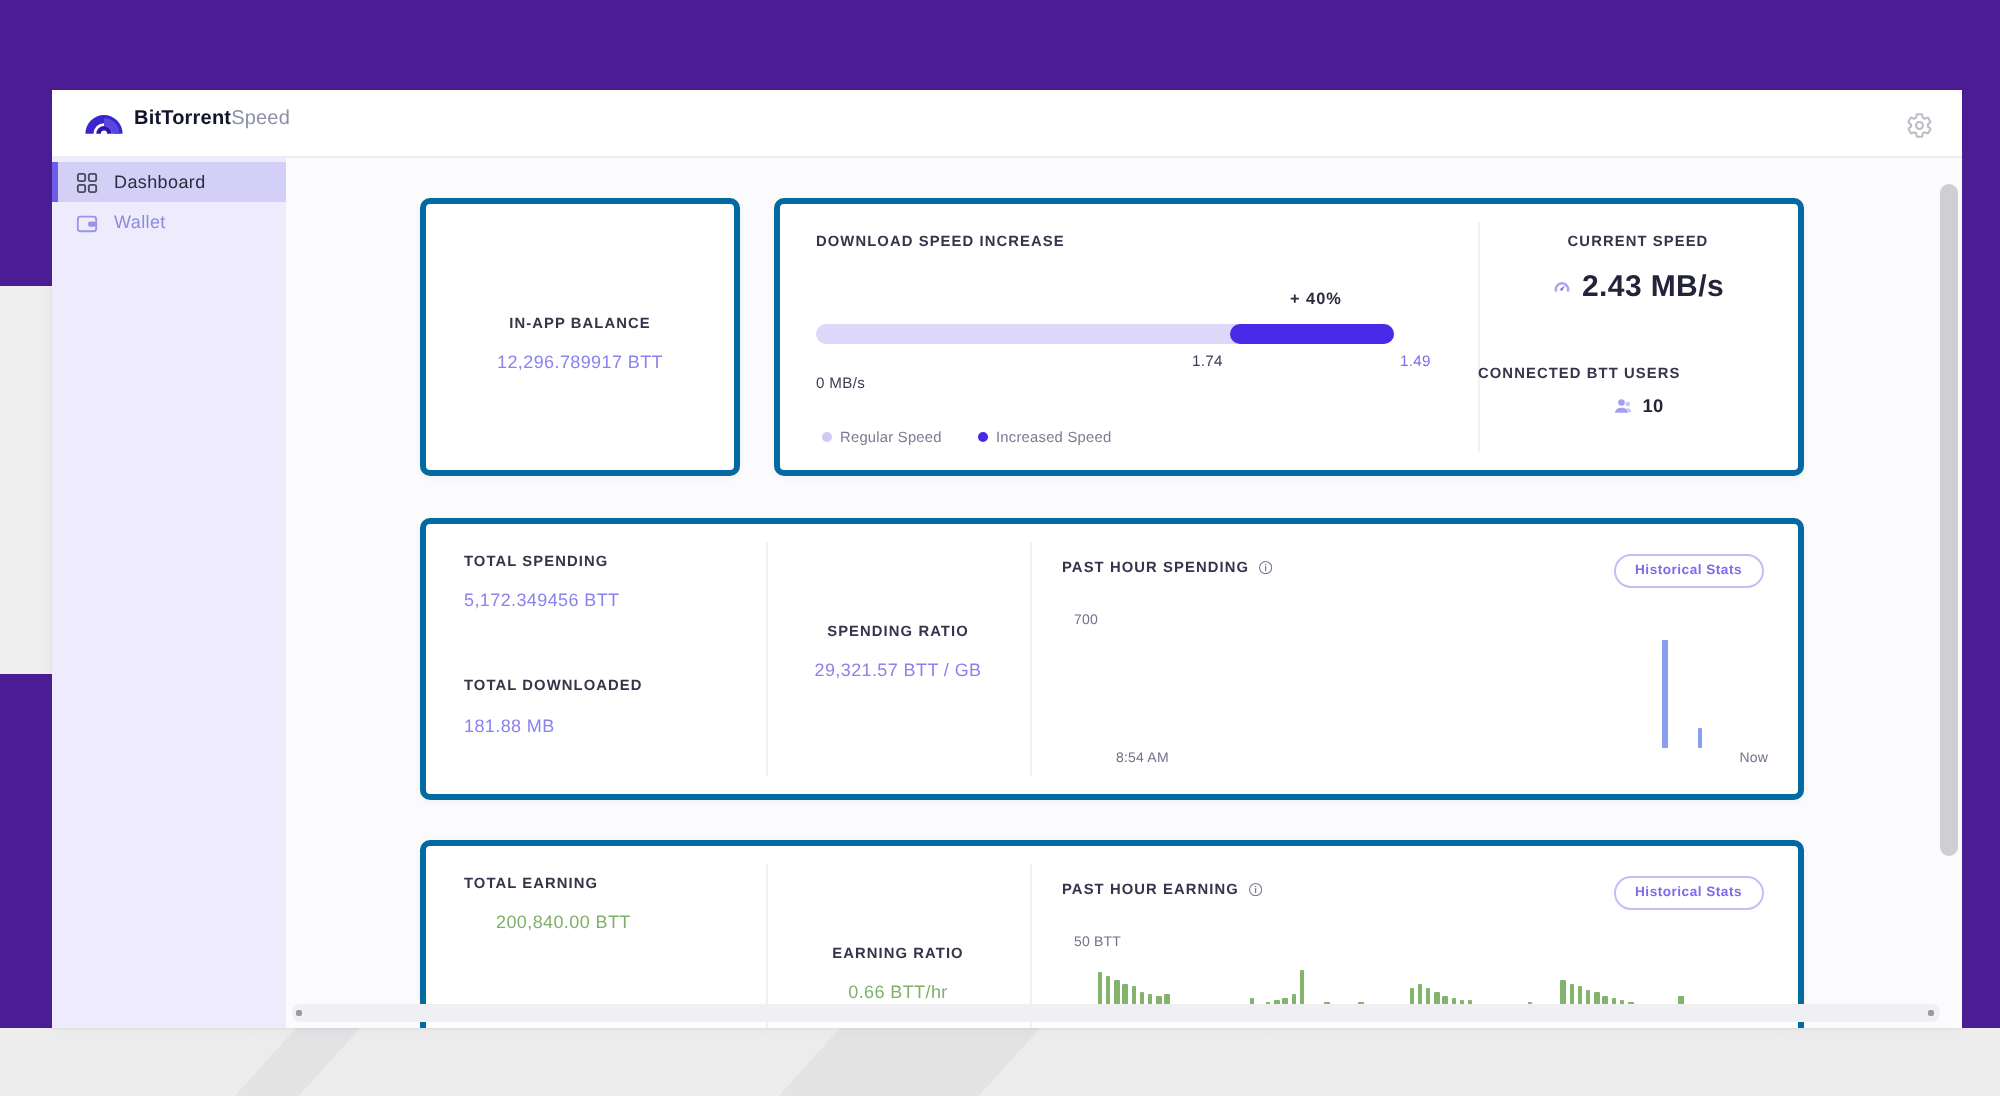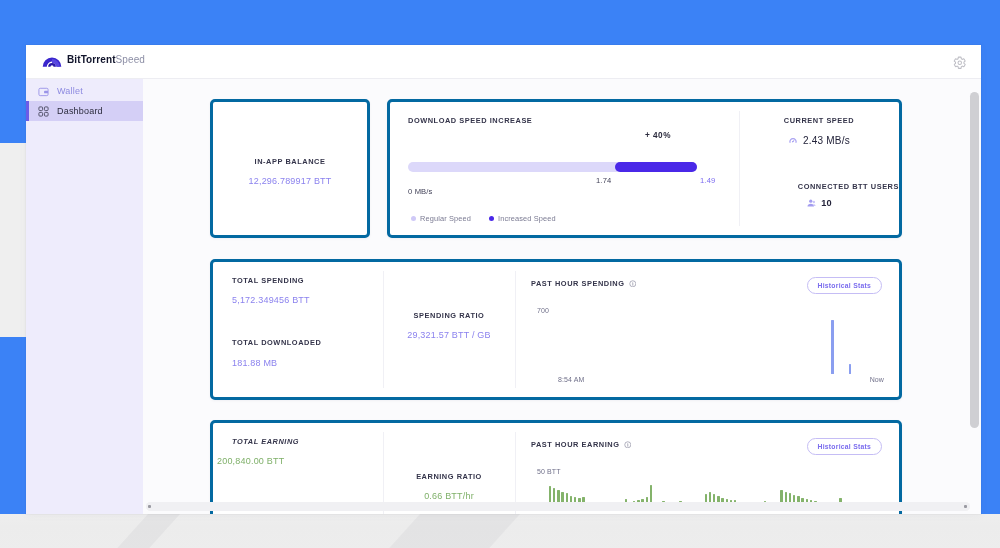--- a/index.html
+++ b/index.html
@@ -1,18 +1,18 @@
 <!DOCTYPE html>
 <html><head>
 <meta charset="utf-8">
 <style>
   *{box-sizing:border-box;margin:0;padding:0;}
   html,body{width:1000px;height:548px;overflow:hidden;}
   body{background:#ffffff;font-family:"Liberation Sans",sans-serif;-webkit-font-smoothing:antialiased;}
-  #stage{position:absolute;inset:0;background:#3b82f6;overflow:hidden;}
+  #stage{position:absolute;inset:0;background:#4c1d95;overflow:hidden;}
 
   
   .bg-left{position:absolute;left:0;top:143px;width:27px;height:194px;background:#efefef;}
   .bg-diag1{position:absolute;left:148px;top:514px;width:32px;height:40px;background:rgba(220,220,222,.55);
             transform:skewX(-42deg);transform-origin:top left;}
   .bg-diag2{position:absolute;left:420px;top:514px;width:100px;height:40px;background:rgba(220,220,222,.55);
             transform:skewX(-42deg);transform-origin:top left;}
   .bg-band{position:absolute;left:0;top:514px;width:1000px;height:40px;background:linear-gradient(180deg,#eeeeee 0%,#ececec 30%,#ededed 100%);}
 
   
@@ -100,52 +100,52 @@
         <div class="logo-txt"><span>BitTorrent</span><span class="lite">Speed</span></div>
       </div>
       <svg class="gear" viewBox="0 0 24 24">
         <path fill="none" stroke="#7c7c8a" stroke-width="1.8" d="M19.4 13a7.6 7.6 0 0 0 .1-1 7.6 7.6 0 0 0-.1-1l2.1-1.7a.5.5 0 0 0 .1-.6l-2-3.5a.5.5 0 0 0-.6-.2l-2.5 1a7.3 7.3 0 0 0-1.7-1l-.4-2.6a.5.5 0 0 0-.5-.4h-4a.5.5 0 0 0-.5.4l-.4 2.6a7.3 7.3 0 0 0-1.7 1l-2.5-1a.5.5 0 0 0-.6.2l-2 3.5a.5.5 0 0 0 .1.6L4.5 11a7.6 7.6 0 0 0 0 2l-2.1 1.7a.5.5 0 0 0-.1.6l2 3.5a.5.5 0 0 0 .6.2l2.5-1a7.3 7.3 0 0 0 1.7 1l.4 2.6a.5.5 0 0 0 .5.4h4a.5.5 0 0 0 .5-.4l.4-2.6a7.3 7.3 0 0 0 1.7-1l2.5 1a.5.5 0 0 0 .6-.2l2-3.5a.5.5 0 0 0-.1-.6z"></path>
         <circle cx="12" cy="12" r="3.1" fill="none" stroke="#7c7c8a" stroke-width="1.8"></circle>
       </svg>
     </div>
 
     <div class="sidebar">
       <div class="nav">
-        <div class="nav-item">
-          <svg class="ico" viewBox="0 0 12 12">
-            <rect x="1" y="2.5" width="10" height="8" rx="1.4" fill="none" stroke="#9a94e8" stroke-width="1"></rect>
-            <rect x="6.6" y="5.2" width="4.4" height="2.8" rx="1" fill="#9a94e8"></rect>
-          </svg>
-          <span class="lbl">Wallet</span>
-        </div>
         <div class="nav-item active">
           <svg class="ico" viewBox="0 0 12 12">
             <rect x="1" y="1" width="4" height="4" rx="1" fill="none" stroke="#4a4a60" stroke-width="1"></rect>
             <rect x="7" y="1" width="4" height="4" rx="1" fill="none" stroke="#4a4a60" stroke-width="1"></rect>
             <rect x="1" y="7" width="4" height="4" rx="1" fill="none" stroke="#4a4a60" stroke-width="1"></rect>
             <rect x="7" y="7" width="4" height="4" rx="1" fill="none" stroke="#4a4a60" stroke-width="1"></rect>
           </svg>
           <span class="lbl">Dashboard</span>
         </div>
+        <div class="nav-item">
+          <svg class="ico" viewBox="0 0 12 12">
+            <rect x="1" y="2.5" width="10" height="8" rx="1.4" fill="none" stroke="#9a94e8" stroke-width="1"></rect>
+            <rect x="6.6" y="5.2" width="4.4" height="2.8" rx="1" fill="#9a94e8"></rect>
+          </svg>
+          <span class="lbl">Wallet</span>
+        </div>
       </div>
       <div class="nav-bottom">
       </div>
     </div>
 
     <div class="main">
 
       <div class="card" style="left:67px;top:20px;width:160px;height:139px;">
         <div style="position:absolute;left:0;right:0;top:55px;text-align:center;" class="lbl-cap">IN-APP BALANCE</div>
         <div style="position:absolute;left:0;right:0;top:74px;text-align:center;" class="val-purple">12,296.789917 BTT</div>
       </div>
 
       <div class="card" style="left:244px;top:20px;width:515px;height:139px;">
         <div style="position:absolute;left:18px;top:14px;" class="lbl-cap">DOWNLOAD SPEED INCREASE</div>
 
-        <div class="badge" style="left:255px;top:29px;">+ 40%</div>
+        <div class="badge" style="left:255px;top:43px;">+ 40%</div>
         <div class="bar-track" style="left:18px;top:60px;width:289px;"></div>
         <div class="bar-fill" style="left:225px;top:60px;width:82px;"></div>
 
         <div class="tick" style="left:18px;top:74px;margin-top:11px;">0 MB/s</div>
         <div class="tick" style="left:206px;top:74px;">1.74</div>
         <div class="tick accent" style="left:310px;top:74px;">1.49</div>
 
         <div class="legend" style="left:21px;top:112px;">
           <span class="dot" style="background:#cfc9f7;"></span>
           <span class="t">Regular Speed</span>
@@ -156,24 +156,24 @@
         </div>
 
         <div class="divider-v" style="left:349px;"></div>
 
         <div style="position:absolute;left:349px;right:0;top:14px;text-align:center;" class="lbl-cap">CURRENT SPEED</div>
         <div style="position:absolute;left:349px;right:0;top:33px;display:flex;align-items:center;justify-content:center;gap:5px;">
           <svg style="width:10px;height:10px;" viewBox="0 0 16 16">
             <path d="M8 3.2A6 6 0 0 0 2.2 10.7h2.1A4 4 0 1 1 11.7 10.7h2.1A6 6 0 0 0 8 3.2z" fill="#aaa3f2"></path>
             <path d="M10.6 5.9 7.2 8.2a1 1 0 1 0 1.2 1.5z" fill="#7e74ea"></path>
           </svg>
-          <span style="font-size:10px;font-weight:normal;color:#23233a;letter-spacing:.2px;">2.43 MB/s</span>
-        </div>
-
-        <div style="position:absolute;left:349px;right:0;top:80px;text-align:right;" class="lbl-cap">CONNECTED BTT USERS</div>
+          <span style="font-size:15px;font-weight:bold;color:#23233a;letter-spacing:.2px;">2.43 MB/s</span>
+        </div>
+
+        <div style="position:absolute;left:349px;right:0;top:80px;text-align:left;" class="lbl-cap">CONNECTED BTT USERS</div>
         <div style="position:absolute;left:349px;right:0;top:96px;display:flex;align-items:center;justify-content:center;gap:5px;">
           <svg style="width:10px;height:10px;" viewBox="0 0 16 16">
             <circle cx="7.6" cy="5.1" r="2.6" fill="#a49df0"></circle>
             <path d="M2.4 13.4c0-2.6 2.3-4.1 5.2-4.1s5.2 1.5 5.2 4.1z" fill="#a49df0"></path>
             <circle cx="12.6" cy="6.4" r="1.9" fill="#cbc6f8"></circle>
             <path d="M11.3 9.6c2.4 0 4.1 1.2 4.1 3.1h-2.8c0-1.2-.5-2.3-1.3-3.1z" fill="#cbc6f8"></path>
           </svg>
           <span style="font-size:9.2px;font-weight:bold;color:#23233a;letter-spacing:.2px;">10</span>
         </div>
       </div>
@@ -204,22 +204,22 @@
         <div class="axis-lbl" style="left:324px;top:45px;">700</div>
         <div class="axis-lbl" style="left:345px;top:114px;">8:54 AM</div>
         <div class="axis-lbl" style="right:15px;top:114px;">Now</div>
         <div class="chart" id="spending-chart" style="left:318px;right:14px;top:54px;height:58px;">
             <div class="bar" style="left: 300.064px; width: 2.506px; height: 54.2714px; background: rgb(138, 158, 240);"></div>
             <div class="bar" style="left: 317.964px; width: 2.506px; height: 9.94286px; background: rgb(138, 158, 240);"></div>
           </div>
       </div>
 
       <div class="card" style="left:67px;top:341px;width:692px;height:141px;">
-        <div class="lbl-cap" style="position:absolute;left:19px;top:14px;font-style:italic;">TOTAL EARNING</div>
-        <div class="val-green" style="position:absolute;left:4px;top:33px;">200,840.00 BTT</div>
+        <div class="lbl-cap" style="position:absolute;left:19px;top:14px;">TOTAL EARNING</div>
+        <div class="val-green" style="position:absolute;left:35px;top:33px;">200,840.00 BTT</div>
 
         <div class="divider-v" style="left:170px;"></div>
 
         <div class="lbl-cap" style="position:absolute;left:170px;width:132px;top:49px;text-align:center;">EARNING RATIO</div>
         <div class="val-green" style="position:absolute;left:170px;width:132px;top:68px;text-align:center;">0.66 BTT/hr</div>
 
         <div class="divider-v" style="left:302px;"></div>
 
         <div class="lbl-cap" style="position:absolute;left:318px;top:17px;"><span>PAST HOUR EARNING</span>
           <svg class="info-i" viewBox="0 0 12 12">

